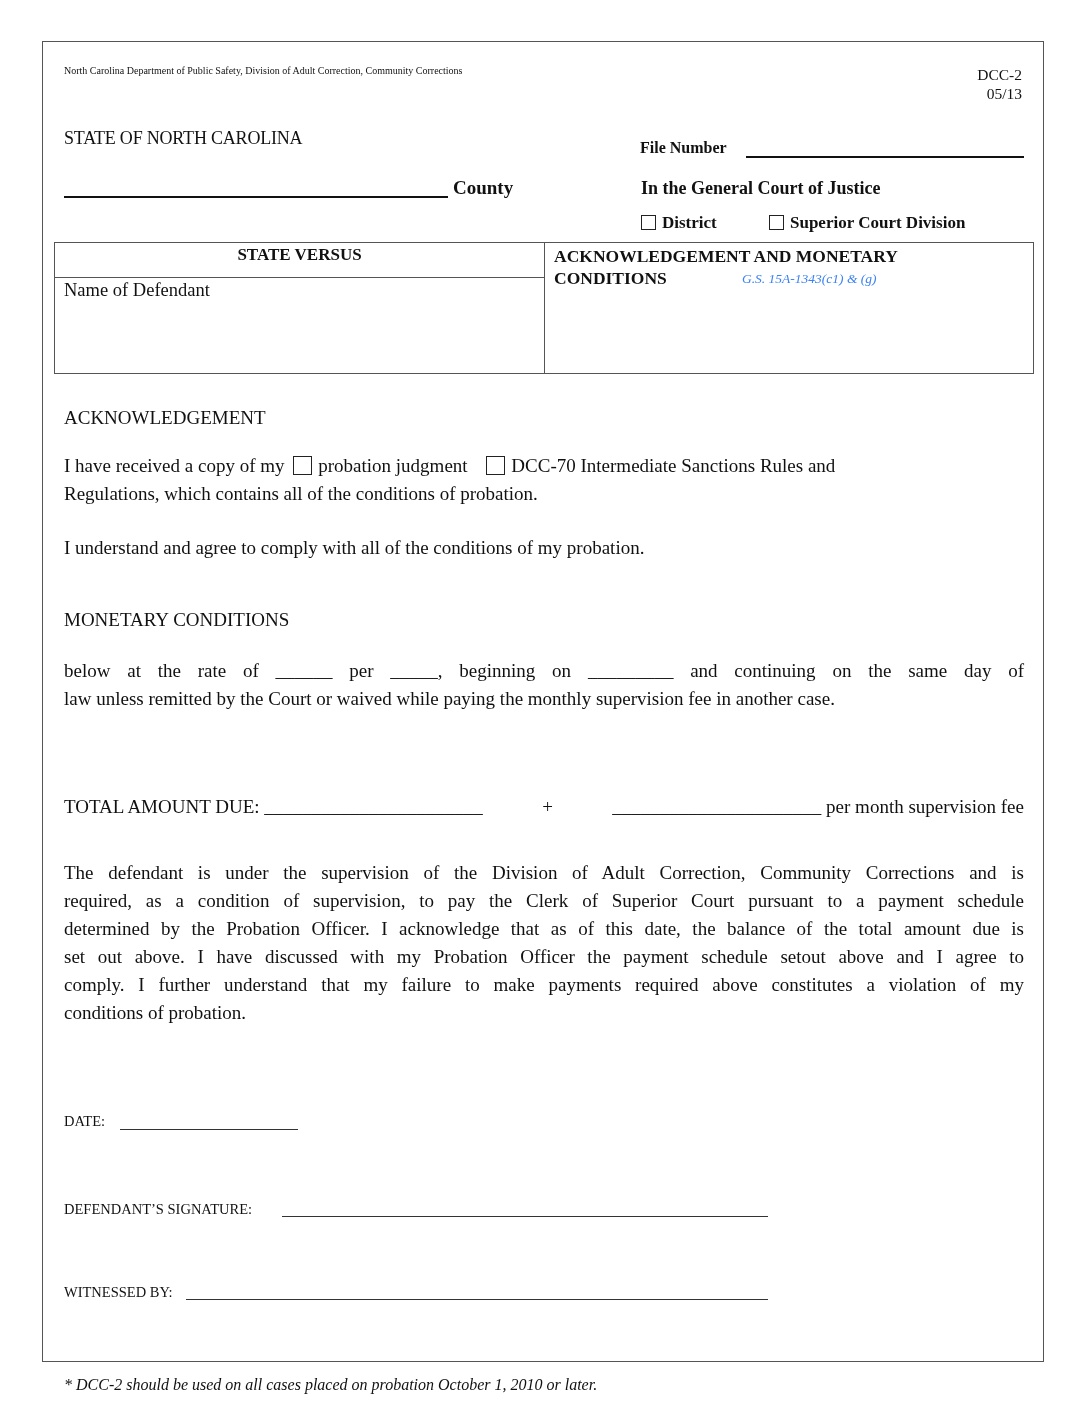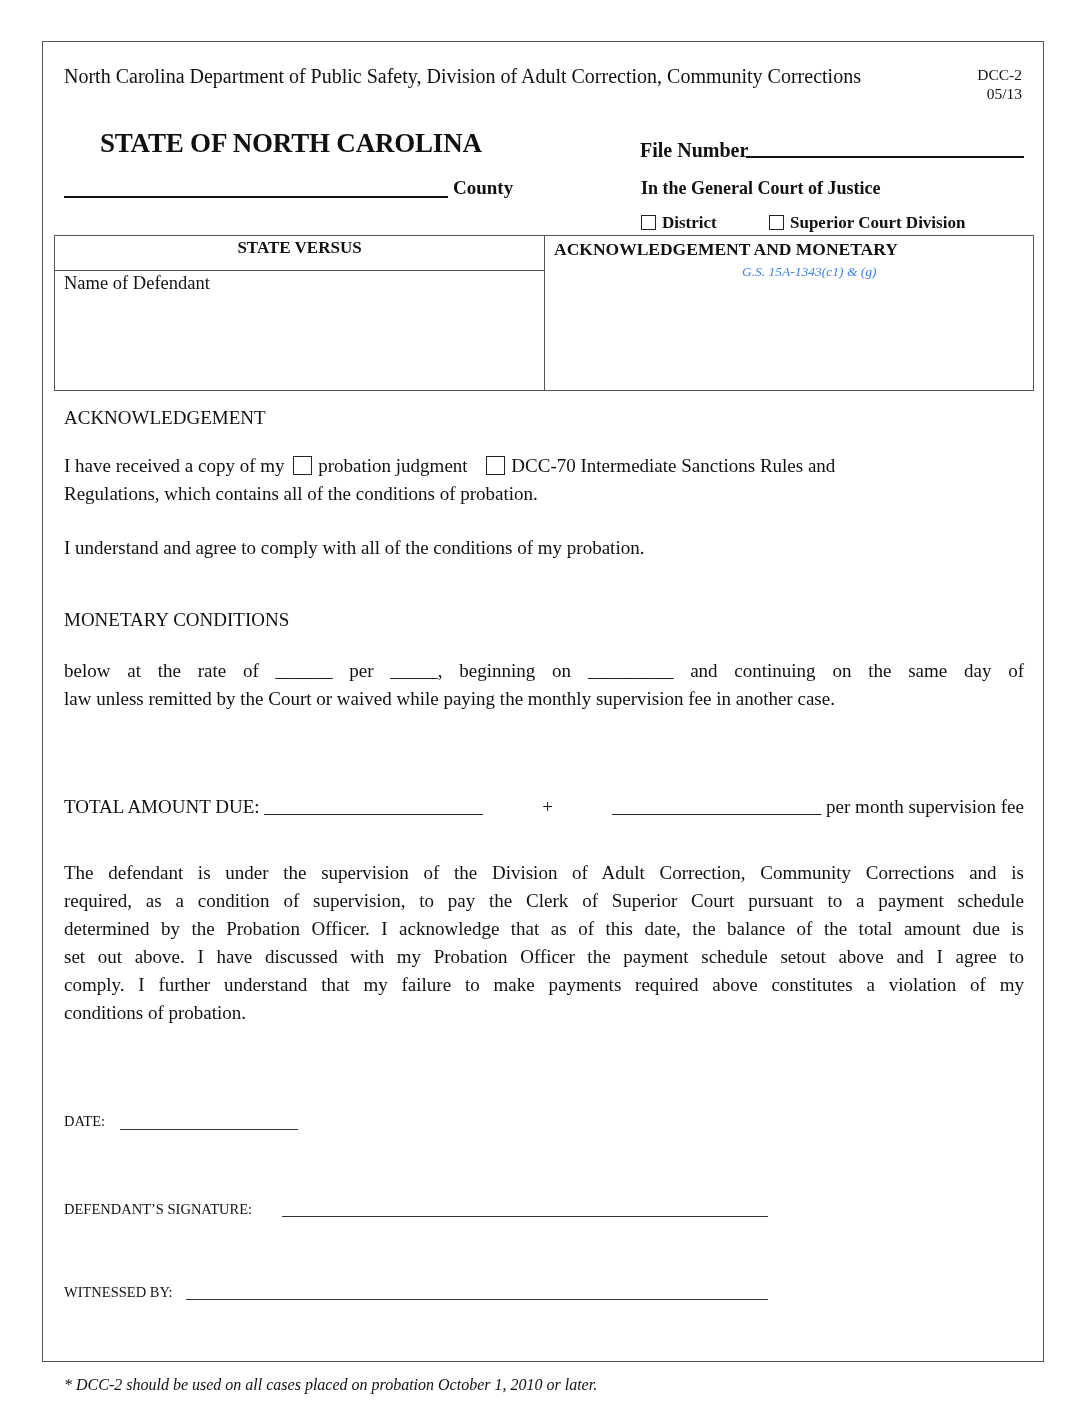--- a/index.html
+++ b/index.html
@@ -5,39 +5,39 @@
     html, body { margin: 0; padding: 0; background: #ffffff; }
     body {
       width: 1088px; height: 1408px; position: relative; overflow: hidden;
       font-family: "Liberation Serif", "DejaVu Serif", serif; color: #111;
     }
     .frame {
       position: absolute; left: 42px; top: 41px; width: 1002px; height: 1321px;
       border: 1.5px solid #555; box-sizing: border-box;
     }
     .abs { position: absolute; white-space: nowrap; }
-    .agency { left: 64px; top: 65px; font-size: 20px; }
+    .agency { left: 64px; top: 65px; font-size: 10px; }
     .formid { right: 66px; top: 65px; font-size: 15.5px; text-align: right; line-height: 19px; }
-    .state-title { left: 64px; top: 128px; font-size: 27px; font-weight: bold; letter-spacing: -0.2px; margin-left: 36px; }
-    .file-label { left: 640px; top: 139px; font-size: 20px; font-weight: bold; }
+    .state-title { left: 64px; top: 128px; font-size: 18px; font-weight: normal; letter-spacing: -0.2px; }
+    .file-label { left: 640px; top: 139px; font-size: 16px; font-weight: bold; }
     .file-line { left: 746px; top: 156px; width: 278px; border-bottom: 2px solid #111; height: 0; }
     .county-line { left: 64px; top: 196px; width: 384px; border-bottom: 2px solid #111; height: 0; }
     .county-label { left: 453px; top: 177px; font-size: 19px; font-weight: bold; }
     .court-label { left: 641px; top: 178px; font-size: 18px; font-weight: bold; }
     .checkbox {
       display: inline-block; width: 15px; height: 15px; border: 1.3px solid #222;
       box-sizing: border-box; vertical-align: -2px; background: #fff; cursor: pointer;
     }
     .chk-row { top: 213px; font-size: 17px; font-weight: bold; }
     .chk-district { left: 641px; }
     .chk-superior { left: 769px; }
     .chk-row .checkbox { margin-right: 6px; }
 
     .caption-box {
-      position: absolute; left: 54px; top: 235px; width: 980px; height: 156px;
+      position: absolute; left: 54px; top: 242px; width: 980px; height: 132px;
       border: 1.5px solid #555; box-sizing: border-box;
     }
     .caption-divider { position: absolute; left: 489px; top: 0; bottom: 0; border-left: 1.5px solid #555; }
     .caption-hline { position: absolute; left: 0; width: 489px; top: 34px; border-top: 1.5px solid #555; }
     .sv-header { left: 0; width: 489px; top: 2px; text-align: center; font-size: 17px; font-weight: bold; }
     .defendant-label { left: 9px; top: 37px; font-size: 18.5px; }
     .defendant-input {
       position: absolute; left: 4px; top: 64px; width: 480px; height: 62px;
       border: none; background: transparent; outline: none;
     }
@@ -102,20 +102,21 @@
 </div>
 
 <div class="caption-box">
   <div class="caption-divider"></div>
   <div class="caption-hline"></div>
   <div class="abs sv-header">STATE VERSUS</div>
   <div class="abs defendant-label">Name of Defendant</div>
   <div class="defendant-input"></div>
   <div class="abs form-title">
     <div>ACKNOWLEDGEMENT AND MONETARY</div>
+    <div>CONDITIONS</div>
   </div>
   <div class="abs statute">G.S. 15A-1343(c1) &amp; (g)</div>
 </div>
 
 <div class="abs section-heading h-ack">ACKNOWLEDGEMENT</div>
 
 <div class="abs body-text ack-line1">
   <span>I have received a copy of my</span>
   <span class="checkbox"></span><span>probation judgment</span>
   <span class="checkbox" style="margin-left:14px;"></span><span>DCC-70 Intermediate Sanctions Rules and</span>

